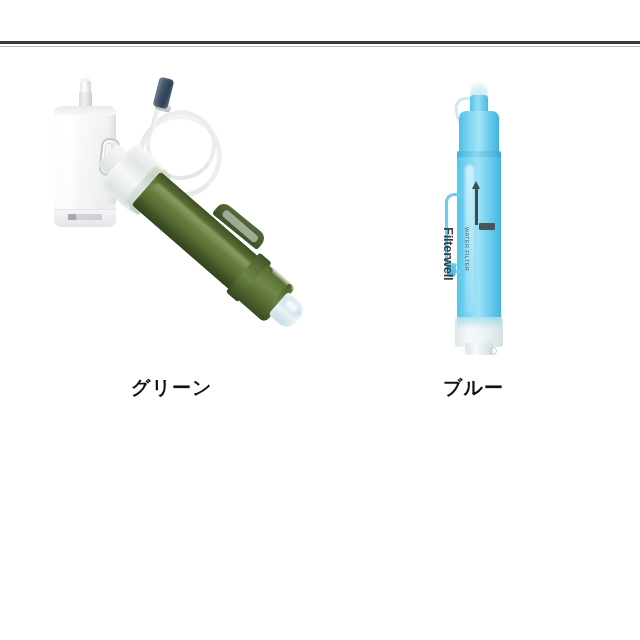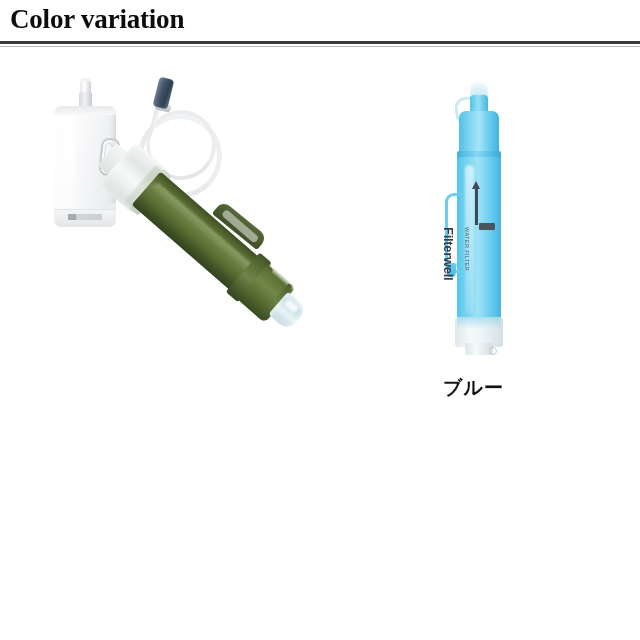--- a/index.html
+++ b/index.html
@@ -290,21 +290,20 @@
     font-weight:bold;font-size:19px;color:#111111;
     letter-spacing:1px;white-space:nowrap;
   }
   #cap-green{left:131px;top:327px;}
   #cap-blue{left:443px;top:327px;text-align:right;}
 </style>
 </head>
 <body>
 
 <div id="header">
-  <div id="title">Color variation</div>
   <div id="rule-thick"></div>
   <div id="rule-thin"></div>
 </div>
 
 <div id="stage">
 
   <div id="pouch">
     <div class="pouch-cap-top"></div>
     <div class="pouch-cap"></div>
     <div class="pouch-neck"></div>
@@ -359,15 +358,16 @@
     <div class="b-arrow"></div>
     <div class="b-badge"></div>
     <div class="b-brand">Filterwell</div>
     <div class="b-sub">WATER FILTER</div>
     <div class="b-bottom"></div>
     <div class="b-bottom-tint"></div>
     <div class="b-foot"></div>
     <div class="b-foot-nub"></div>
   </div>
 
+  <div class="caption" id="cap-green">グリーン</div>
   <div class="caption" id="cap-blue">ブルー</div>
 
 </div>
 
 </body></html>

